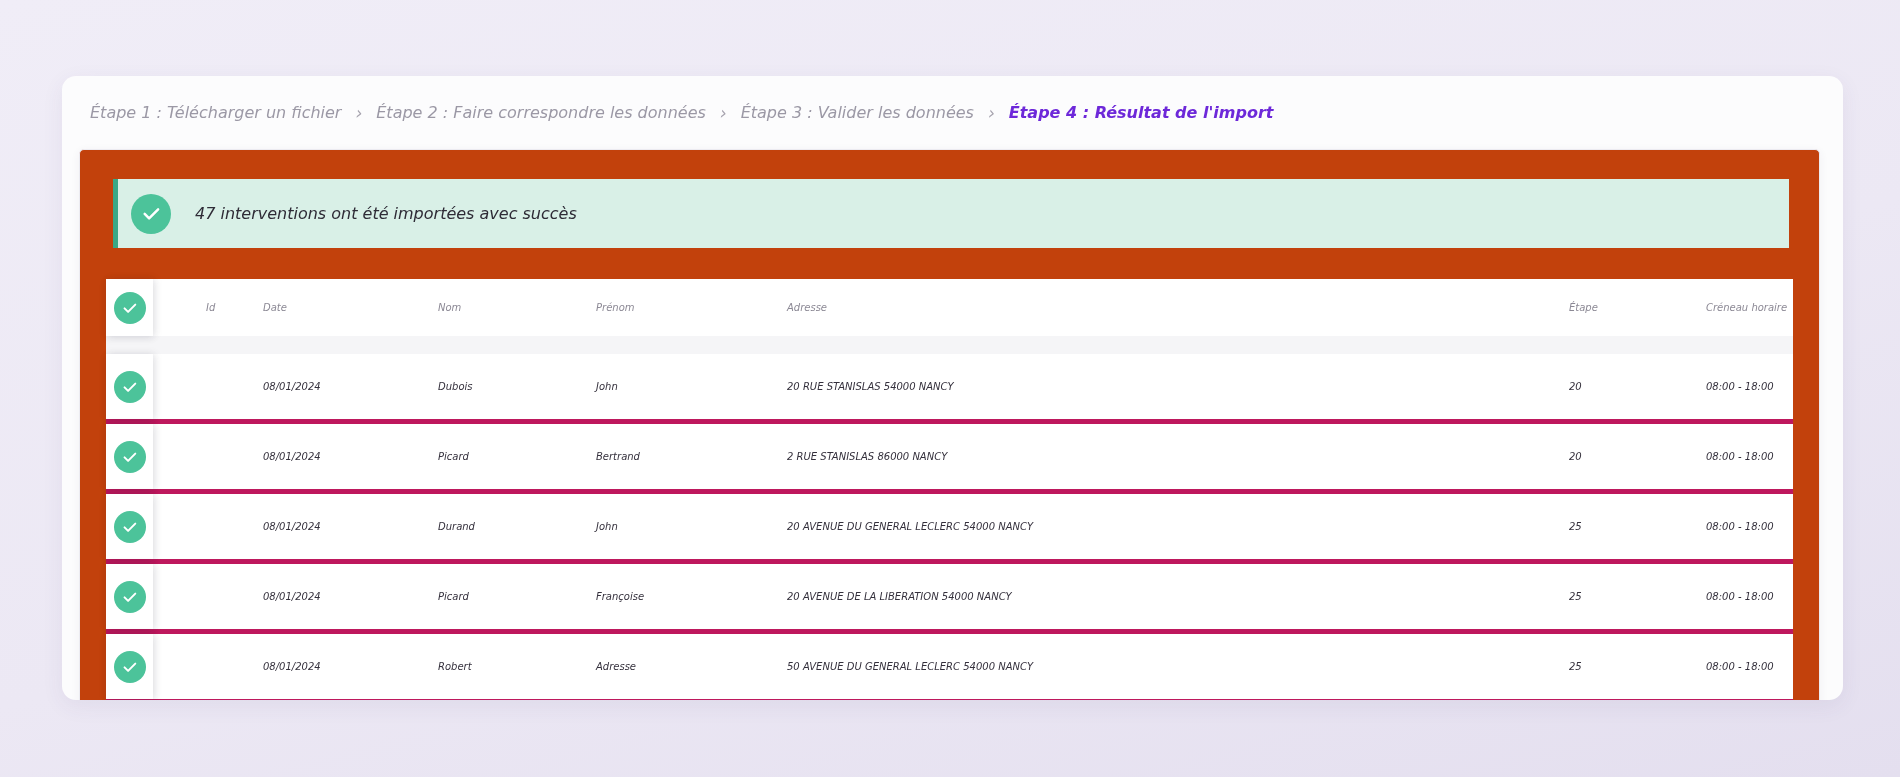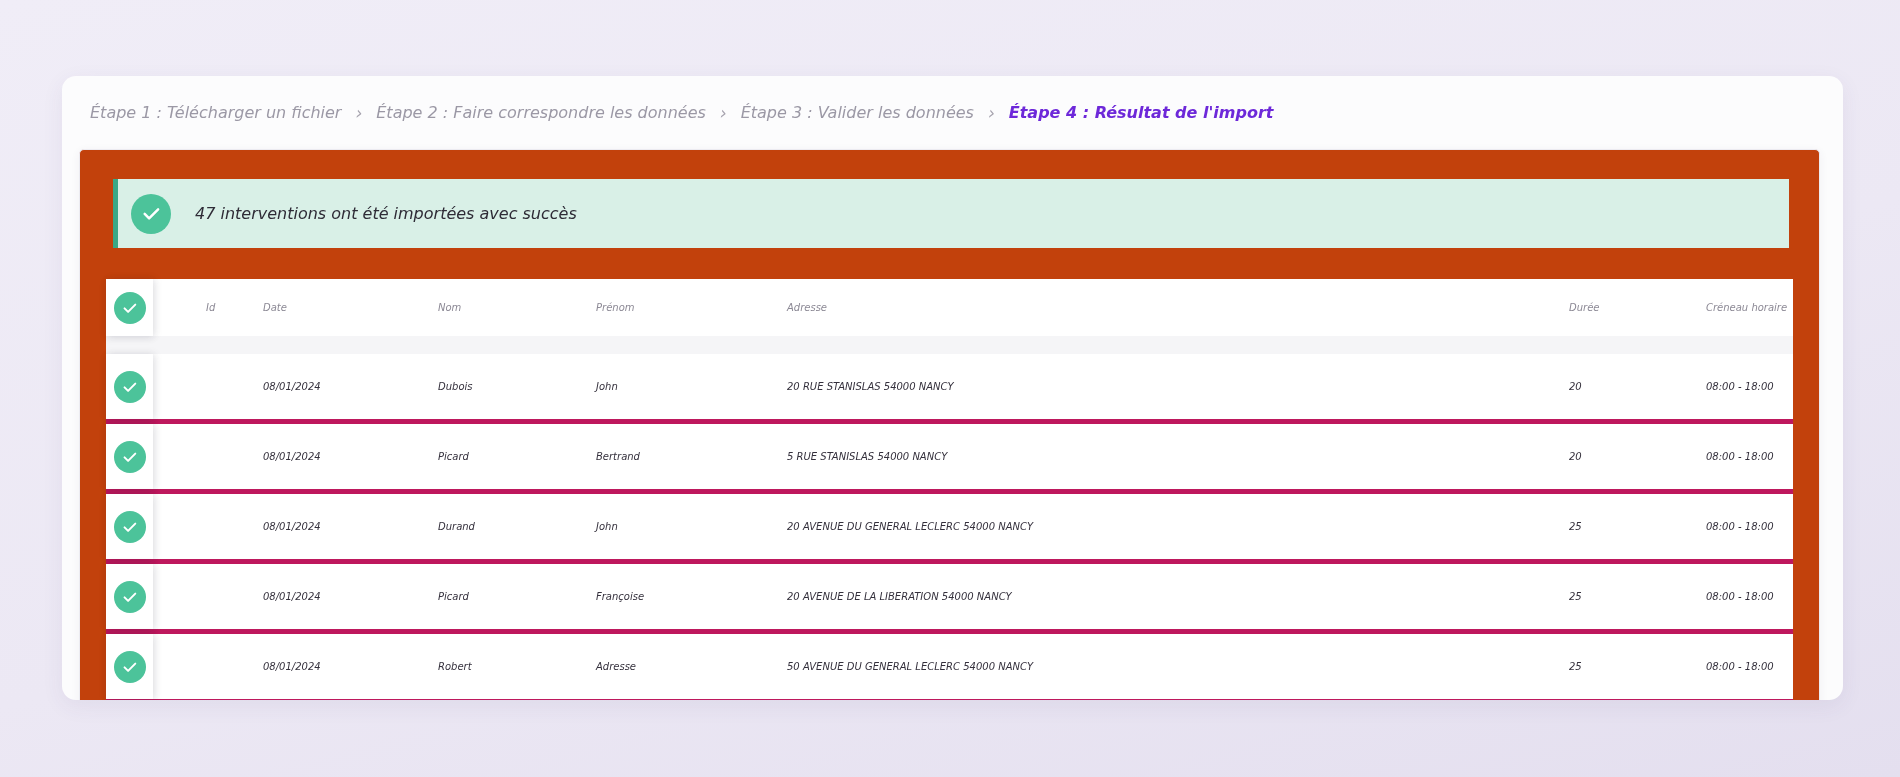--- a/index.html
+++ b/index.html
@@ -103,21 +103,21 @@
             <svg viewBox="0 0 24 24">
                 <path d="M5.5 12.5l4.3 4.3L18.5 8" stroke="#fff" stroke-width="2.4" fill="none" stroke-linecap="round" stroke-linejoin="round"></path>
               </svg>
           </span>
         </div>
         <div class="cell c-id">Id</div>
         <div class="cell c-date">Date</div>
         <div class="cell c-nom">Nom</div>
         <div class="cell c-prenom">Prénom</div>
         <div class="cell c-adresse">Adresse</div>
-        <div class="cell c-duree">Durée</div>
+        <div class="cell c-duree">Étape</div>
         <div class="cell c-creneau">Créneau horaire</div>
       </div>
       <div class="tgap"></div>
       <div id="tbody">
           <div class="trow">
     <div class="cell c-status">
       <span class="check-circle sm">
         <svg viewBox="0 0 24 24">
                   <path d="M5.5 12.5l4.3 4.3L18.5 8" stroke="#fff" stroke-width="2.4" fill="none" stroke-linecap="round" stroke-linejoin="round"></path>
                 </svg>
@@ -136,21 +136,21 @@
       <span class="check-circle sm">
         <svg viewBox="0 0 24 24">
                   <path d="M5.5 12.5l4.3 4.3L18.5 8" stroke="#fff" stroke-width="2.4" fill="none" stroke-linecap="round" stroke-linejoin="round"></path>
                 </svg>
       </span>
     </div>
     <div class="cell c-id"></div>
     <div class="cell c-date">08/01/2024</div>
     <div class="cell c-nom">Picard</div>
     <div class="cell c-prenom">Bertrand</div>
-    <div class="cell c-adresse">5 RUE STANISLAS 54000 NANCY</div>
+    <div class="cell c-adresse">2 RUE STANISLAS 86000 NANCY</div>
     <div class="cell c-duree">20</div>
     <div class="cell c-creneau">08:00 - 18:00</div>
   </div>
           <div class="trow">
     <div class="cell c-status">
       <span class="check-circle sm">
         <svg viewBox="0 0 24 24">
                   <path d="M5.5 12.5l4.3 4.3L18.5 8" stroke="#fff" stroke-width="2.4" fill="none" stroke-linecap="round" stroke-linejoin="round"></path>
                 </svg>
       </span>

